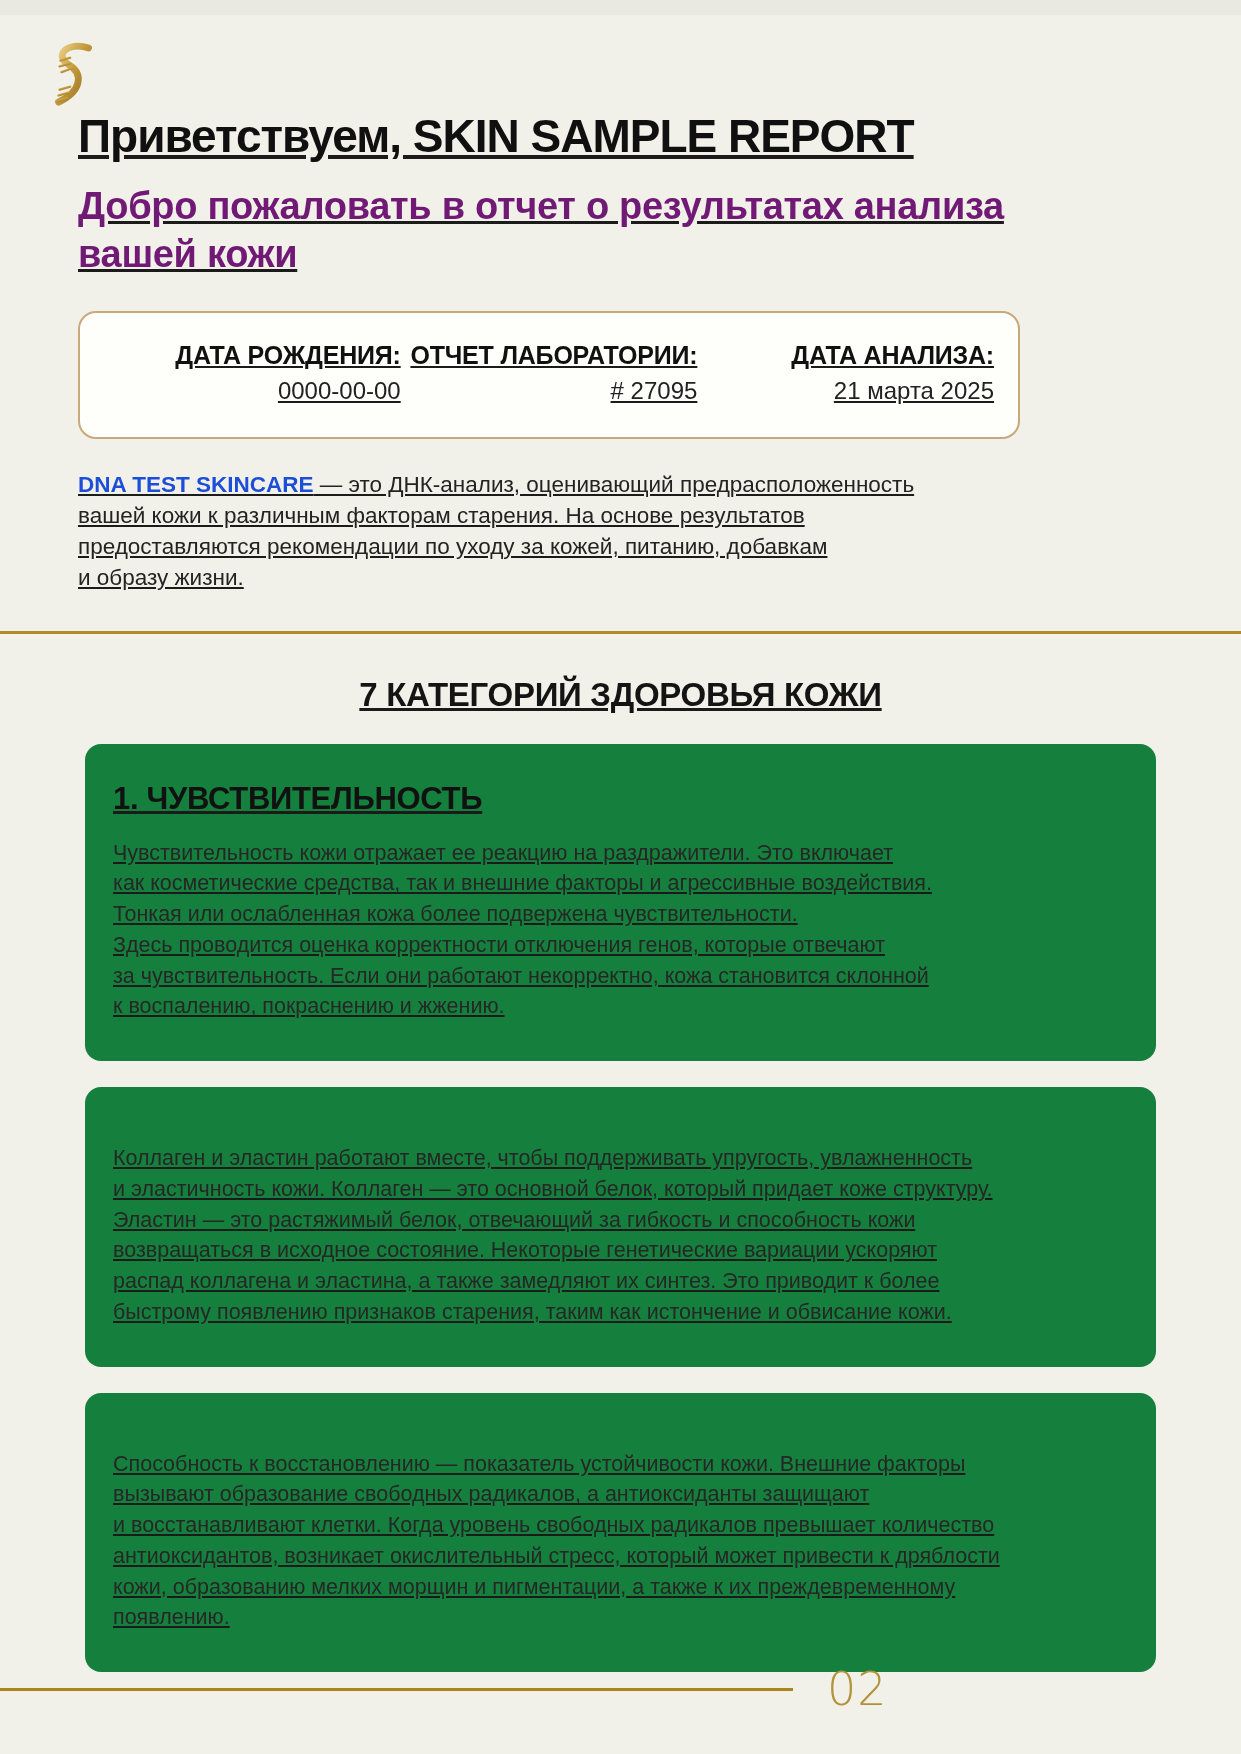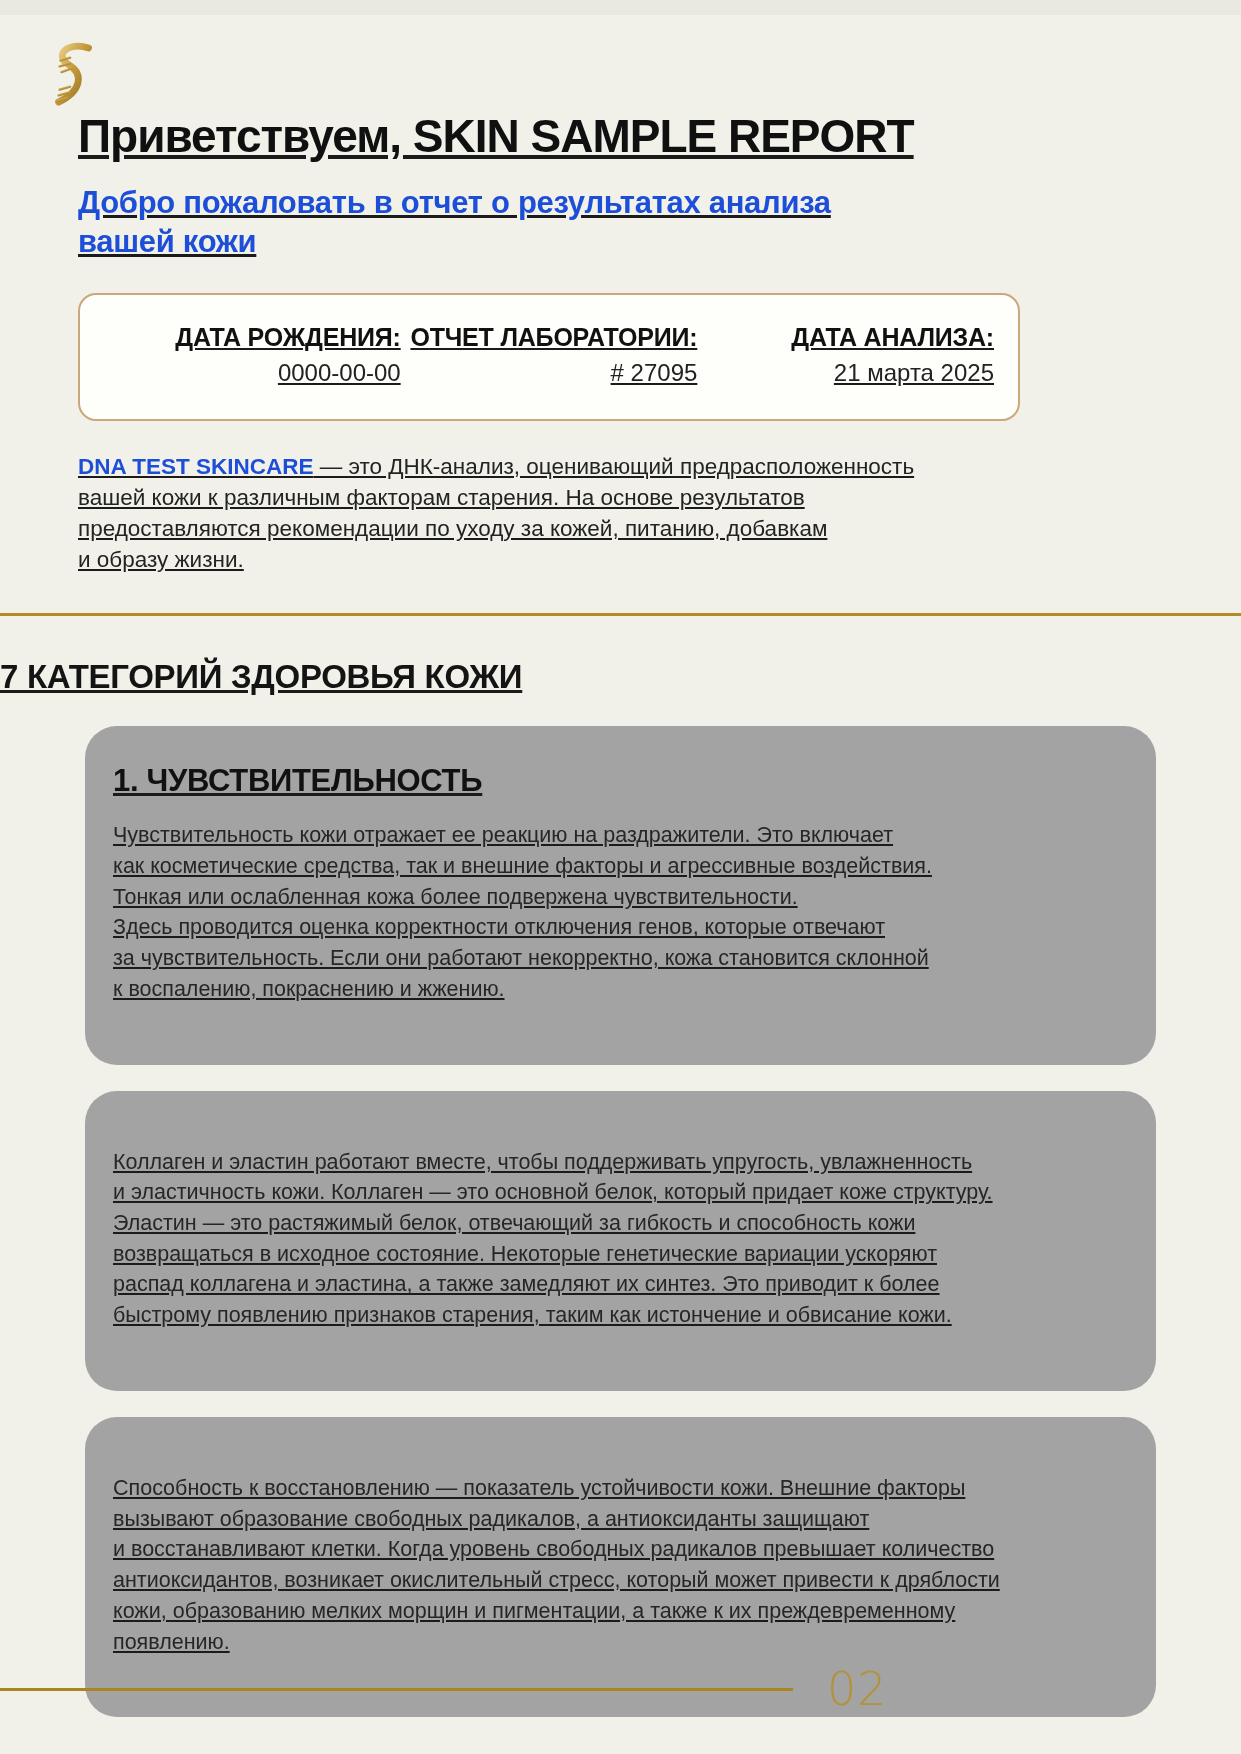--- a/index.html
+++ b/index.html
@@ -19,22 +19,22 @@
 
   .content { padding-top:94px; }
 
   .title {
     margin:0 78px;
     font-size:46px; font-weight:900; letter-spacing:-1px;
     color:#101010; white-space:nowrap;
   }
   .subtitle {
     margin:20px 78px 0;
-    font-size:31px; font-weight:800; line-height:1.26;
-    color:#1d4ed8; white-space:pre-line; letter-spacing:-0.3px;
+    font-size:38px; font-weight:800; line-height:1.26;
+    color:#701a75; white-space:pre-line; letter-spacing:-0.3px;
   }
 
   .info-box {
     margin:32px 78px 0;
     width:942px;
     background:#fefefb;
     border:2px solid #c9a87c;
     border-radius:18px;
     display:flex;
     padding:28px 24px 32px;
@@ -52,32 +52,33 @@
   .intro strong { font-weight:800; color:#1d4ed8; }
 
   .divider {
     margin-top:38px;
     width:100%; height:3px;
     background:#b3892b;
   }
 
   .section-heading {
     margin:42px 0 0;
+    text-align:center;
     font-size:33px; font-weight:800; letter-spacing:-0.3px;
     color:#141414;
   }
 
   .cards {
     margin:30px 85px 0;
     display:flex; flex-direction:column; gap:26px;
   }
   .card {
-    background:#a3a3a3;
-    border-radius:32px;
-    padding:36px 34px 60px 28px;
+    background:#15803d;
+    border-radius:16px;
+    padding:36px 34px 39px 28px;
   }
   .card-title {
     font-size:31px; font-weight:800; letter-spacing:-0.3px;
     color:#111; line-height:1.22; white-space:pre-line;
   }
   .card-body {
     margin-top:20px;
     font-size:21.5px; line-height:1.43; color:#262626;
     white-space:pre-line;
   }

